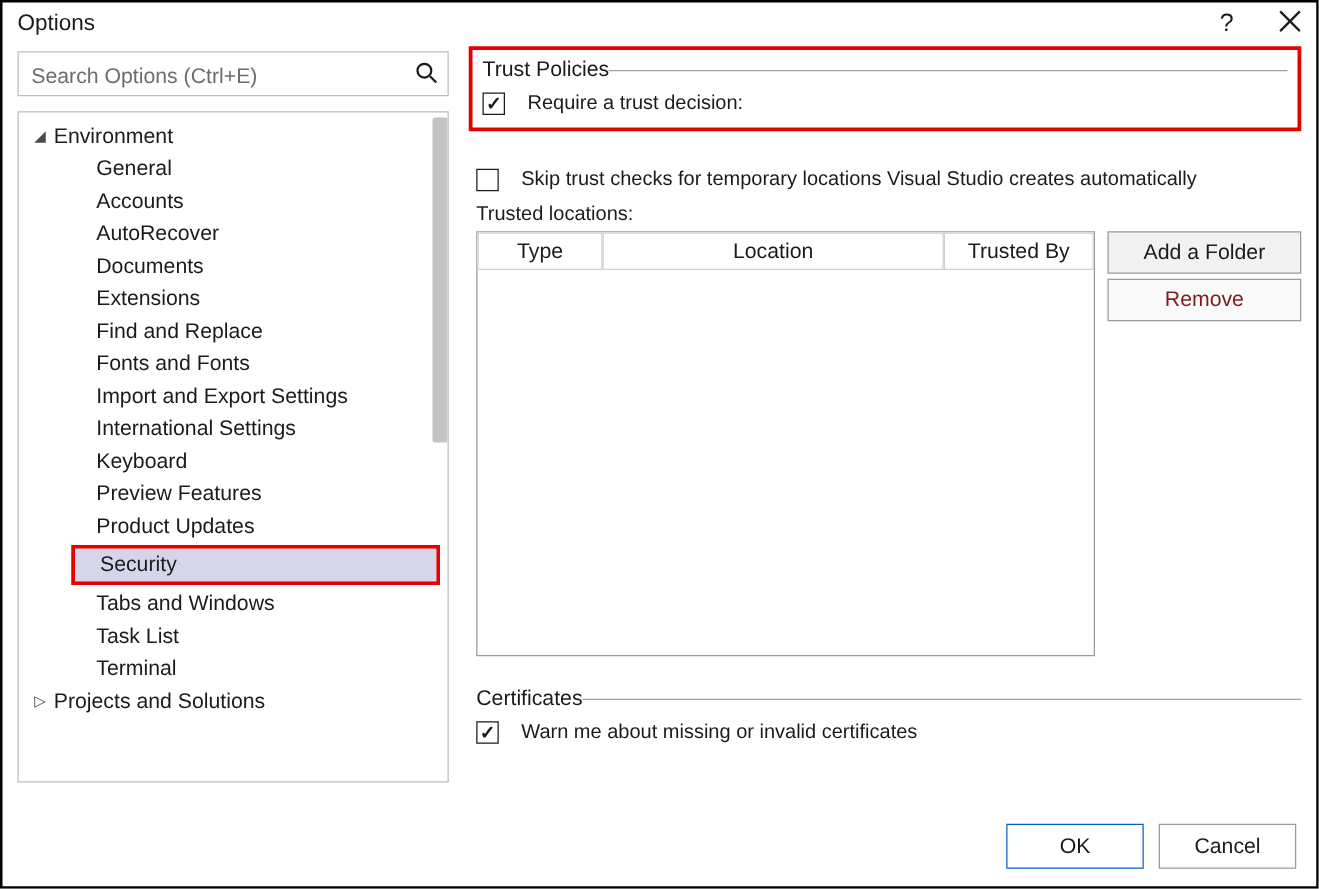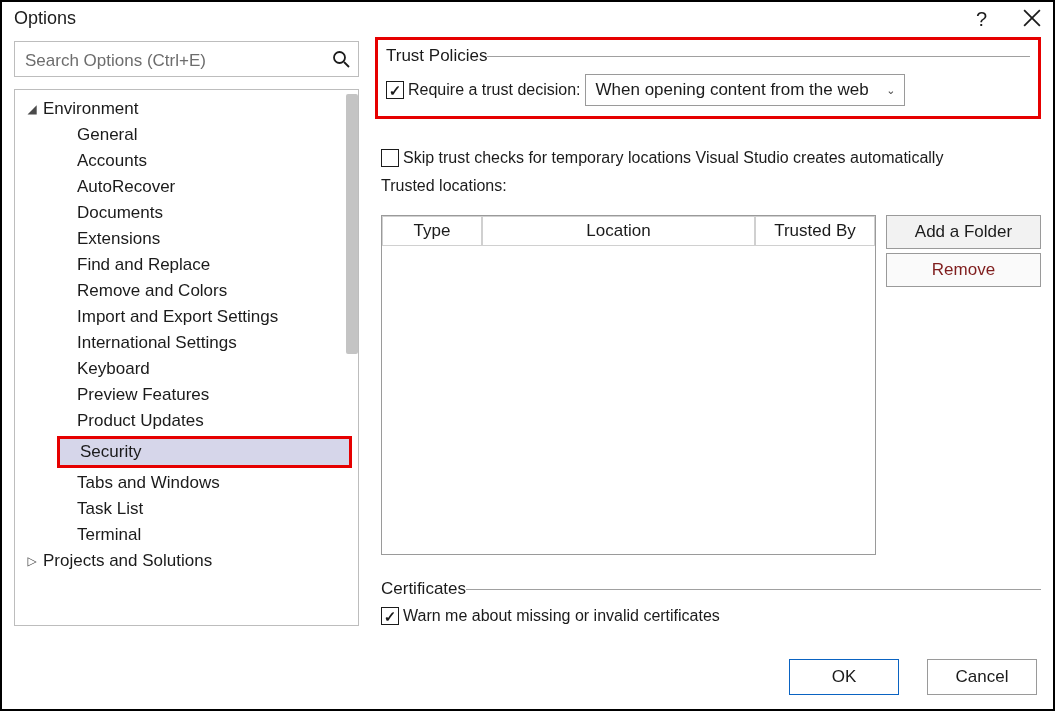--- a/index.html
+++ b/index.html
@@ -22,38 +22,38 @@
   .tree .expander { width:22px; text-align:center; color:#4a4a4a; font-size:12px;}
   .tree .nlabel { }
   .tree .child { padding-left:62px; }
   .tree .top { padding-left:6px; }
   .tree .highlight-box { border:3px solid #e60000; margin:2px 6px 2px 42px; }
   .tree .highlight-box .node { padding-left:20px; background:#d6d6ea; }
   .content { flex:1; padding:0 0 0 22px; display:flex; flex-direction:column; }
   .group-header { display:flex; align-items:center; gap:0; margin-top:2px; }
   .group-header .gtitle { font-size:17px; white-space:nowrap; }
   .group-header .gline { flex:1; height:1px; background:#a0a0a0; }
-  .row { display:flex; align-items:center; gap:4px; margin-top:8px; }
+  .row { display:flex; align-items:center; gap:18px; margin-top:8px; }
   .checkbox { width:18px; height:18px; border:1px solid #1b1b1b; display:flex; align-items:center; justify-content:center; flex-shrink:0; }
   .checkbox.checked::after { content:"✓"; font-size:15px; line-height:1; font-weight:bold; color:#1b1b1b; }
   .dropdown { border:1px solid #9a9a9a; height:32px; display:flex; align-items:center; padding:0 28px 0 10px; position:relative; font-size:17px; min-width:320px; }
   .dropdown .chev { position:absolute; right:8px; top:50%; transform:translateY(-50%); font-size:11px; color:#4a4a4a; }
   .highlight-group { border:3px solid #e60000; padding:4px 8px 10px 8px; margin-top:-4px; margin-left:-6px; }
   .tloc-label { margin-top:10px; font-size:16px; }
-  .tloc-area { display:flex; gap:10px; margin-top:20px; }
+  .tloc-area { display:flex; gap:10px; margin-top:4px; }
   .tloc-table { flex:1; border:1px solid #9a9a9a; height:340px; }
   .tloc-head { display:flex; height:30px; background:#fff; }
   .tloc-head .th { border:1px solid #d0d0d0; display:flex; align-items:center; justify-content:center; font-size:17px; }
   .tloc-head .th.type { width:100px; }
   .tloc-head .th.loc { flex:1; }
   .tloc-head .th.by { width:120px; }
   .tloc-buttons { display:flex; flex-direction:column; gap:4px; width:155px; }
   .btn { border:1px solid #9a9a9a; height:34px; display:flex; align-items:center; justify-content:center; font-size:17px; background:#f2f2f2; }
   .btn.disabled { color:#7f1d1d; background:#fafafa; }
-  .dialog-buttons { position:absolute; right:16px; bottom:14px; display:flex; gap:28px; }
+  .dialog-buttons { position:absolute; right:16px; bottom:14px; display:flex; gap:12px; }
   .dlg-btn { width:110px; height:36px; border:1px solid #9a9a9a; display:flex; align-items:center; justify-content:center; font-size:17px; background:#fff; }
   .dlg-btn.primary { border:1.5px solid #0a63c2; }
 </style>
 </head>
 <body>
 
 <div class="window">
 
   <div class="titlebar">
     <div class="title">Options</div>
@@ -99,21 +99,21 @@
           <div class="node child">
               <span class="nlabel">Documents</span>
             </div>
           <div class="node child">
               <span class="nlabel">Extensions</span>
             </div>
           <div class="node child">
               <span class="nlabel">Find and Replace</span>
             </div>
           <div class="node child">
-              <span class="nlabel">Remove and Colors</span>
+              <span class="nlabel">Fonts and Fonts</span>
             </div>
           <div class="node child">
               <span class="nlabel">Import and Export Settings</span>
             </div>
           <div class="node child">
               <span class="nlabel">International Settings</span>
             </div>
           <div class="node child">
               <span class="nlabel">Keyboard</span>
             </div>
@@ -148,24 +148,20 @@
     <div class="content">
 
       <div class="highlight-group">
         <div class="group-header">
           <span class="gtitle">Trust Policies</span>
           <span class="gline"></span>
         </div>
         <div class="row">
           <div class="checkbox checked"></div>
           <span>Require a trust decision:</span>
-          <div class="dropdown">
-            <span>When opening content from the web</span>
-            <span class="chev">⌄</span>
-          </div>
         </div>
       </div>
 
       <div class="row" style="margin-top:30px;">
         <div class="checkbox"></div>
         <span>Skip trust checks for temporary locations Visual Studio creates automatically</span>
       </div>
 
       <div class="tloc-label">Trusted locations:</div>
       <div class="tloc-area">

